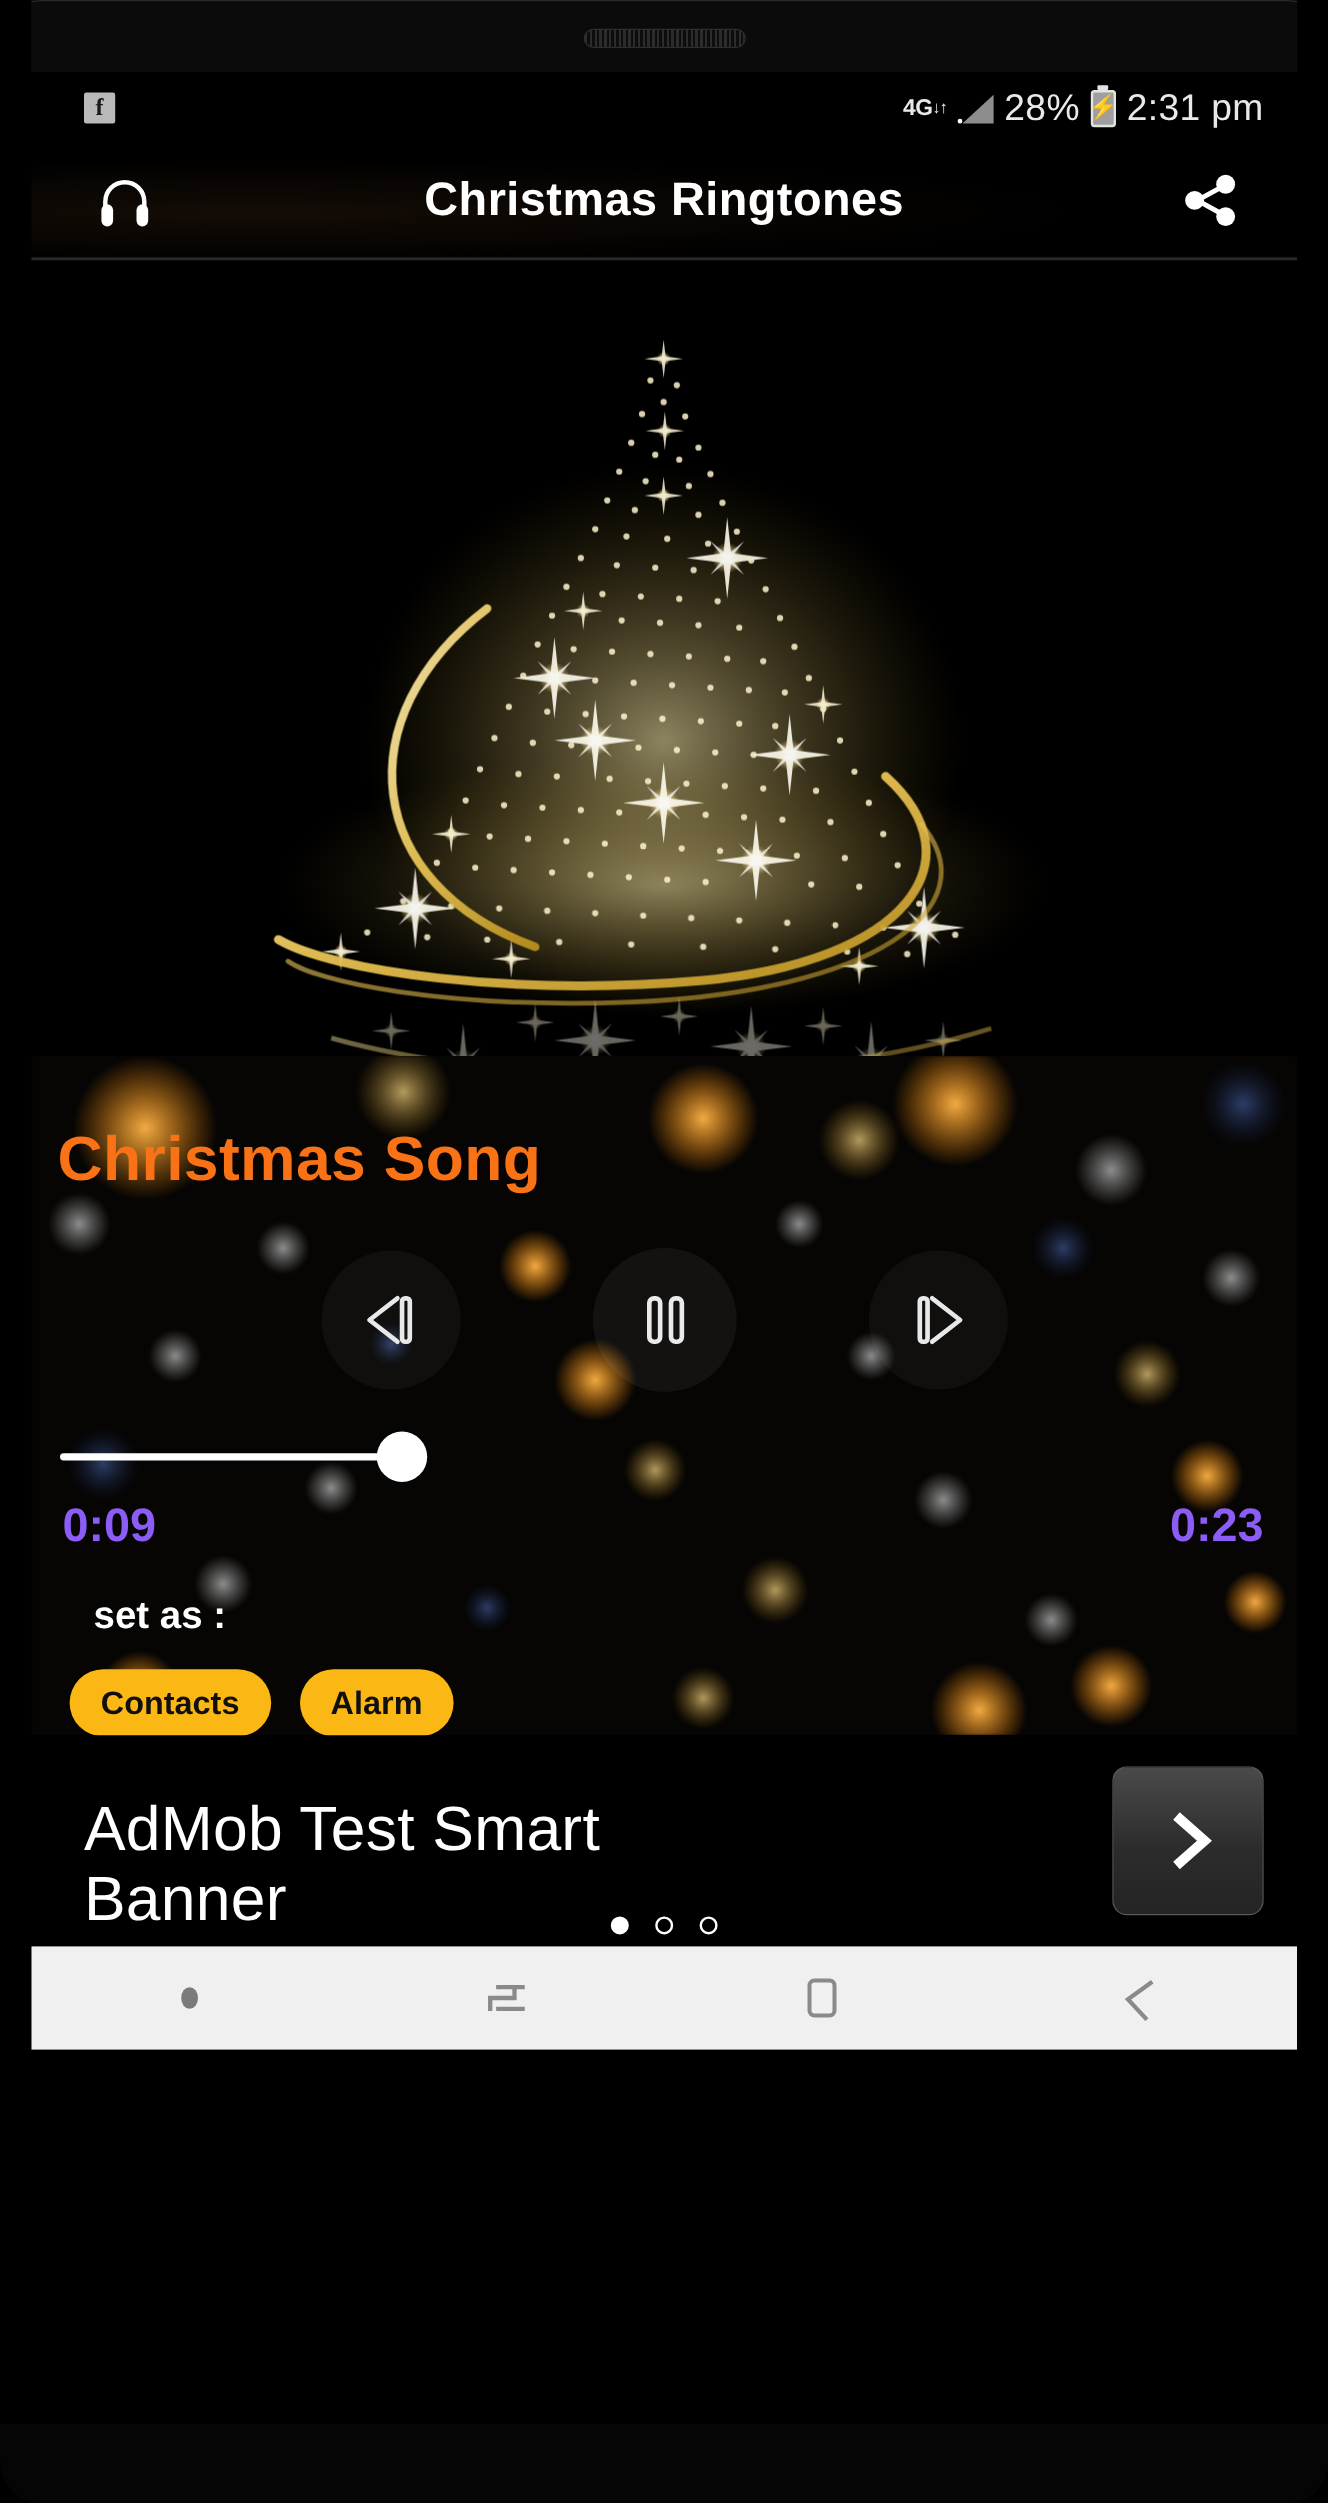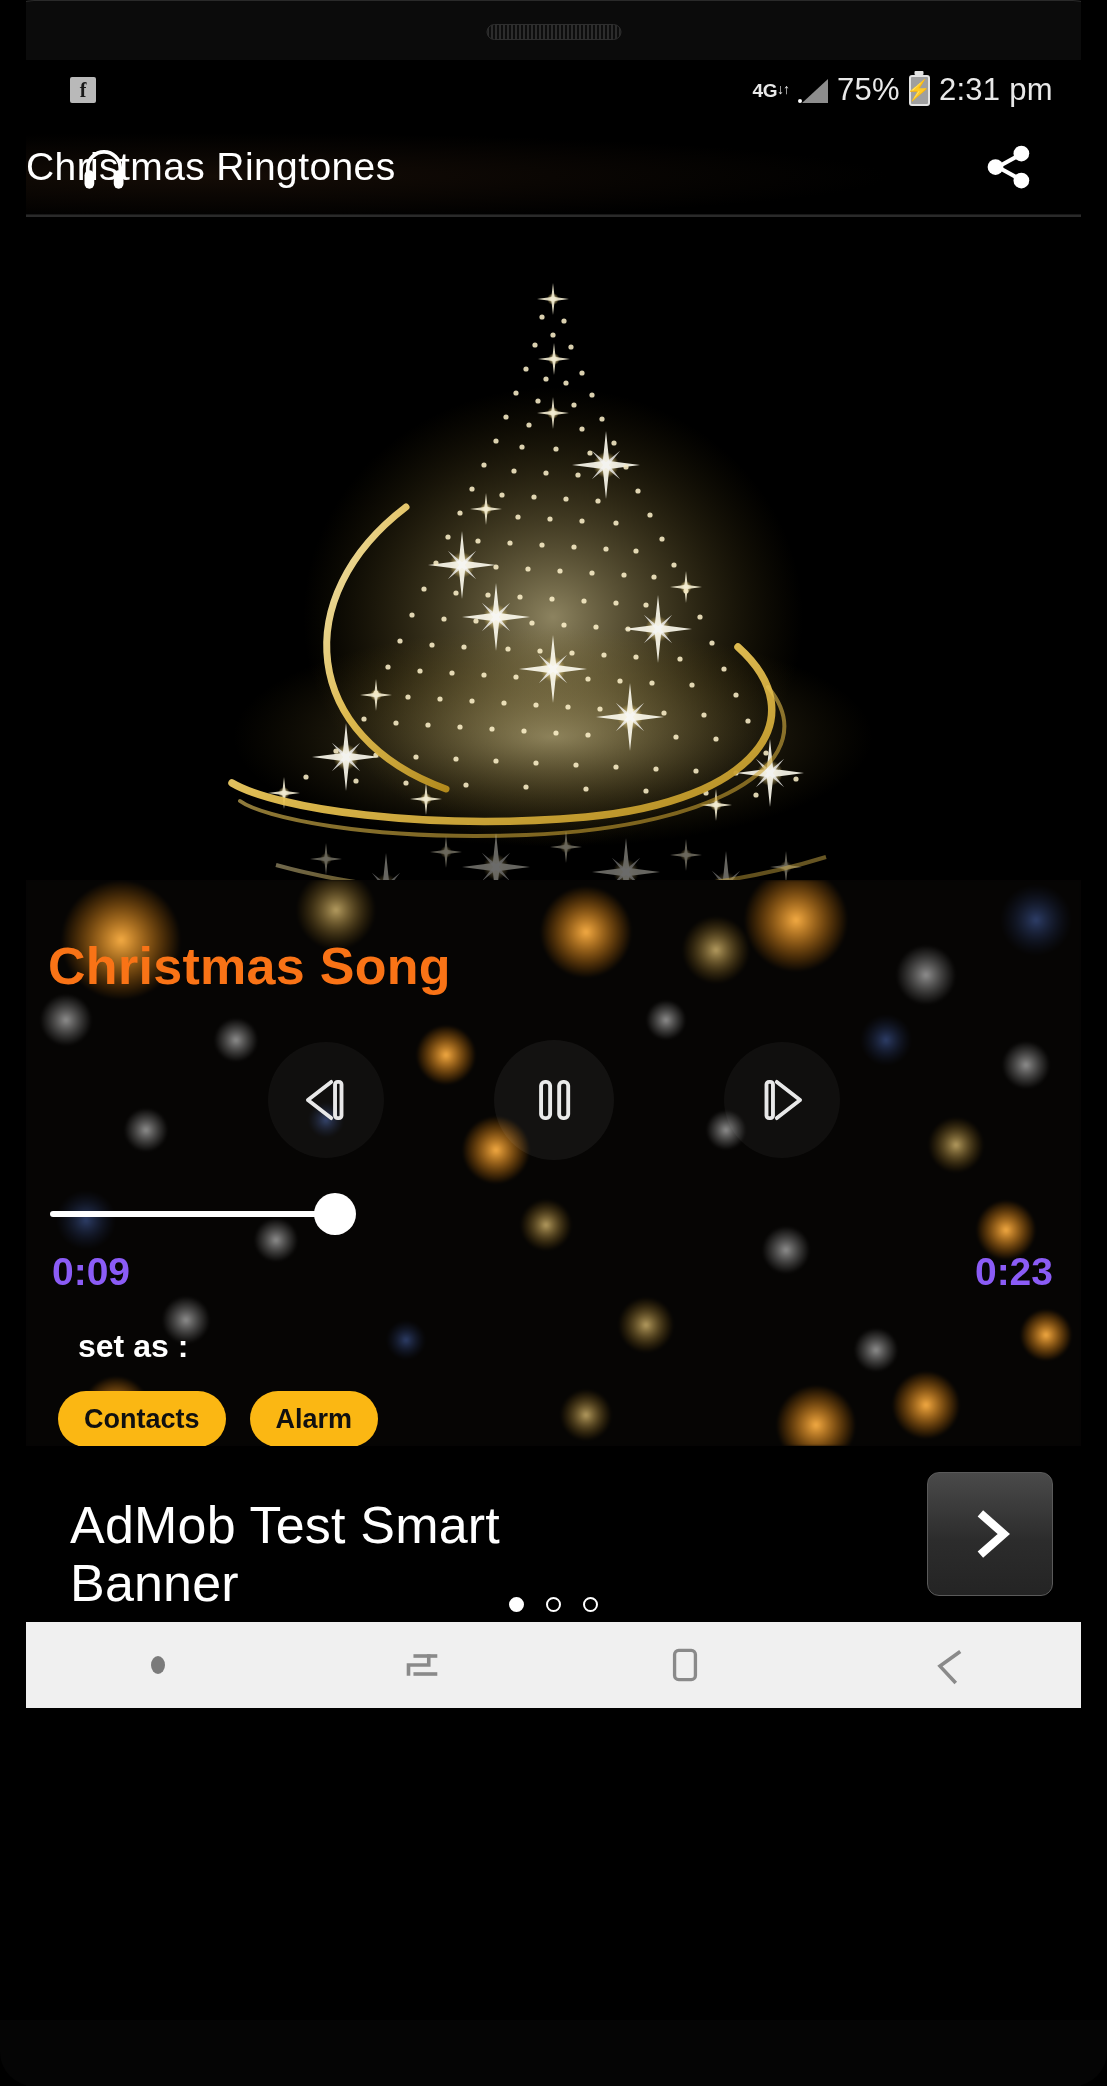--- a/index.html
+++ b/index.html
@@ -82,22 +82,22 @@
   
   .appbar{
     position:relative; height:95px; width:100%;
     display:flex; align-items:center; padding:0 34px 0 40px;
     background:radial-gradient(ellipse at 18% 60%, #140c06 0%, #000 55%),
                radial-gradient(ellipse at 72% 30%, #1a0d05 0%, #000 52%),
                #000;
     border-bottom:1px solid #181818;
   }
   .appbar-title{
-    position:absolute; left:0; right:0; text-align:left;
-    color:#fff; font-size:39px; font-weight:normal; letter-spacing:.4px;
+    position:absolute; left:0; right:0; text-align:center;
+    color:#fff; font-size:39px; font-weight:bold; letter-spacing:.4px;
   }
   .ic-btn{ position:relative; z-index:3; width:76px;height:76px;
            display:flex;align-items:center;justify-content:center;}
   .ic-right{ margin-left:auto; }
 
   
   .artwork{
     position:relative; width:100%; height:665px;
     background:#000; overflow:hidden;
     border-top:2px solid #2a2a2a;
@@ -202,21 +202,21 @@
       <div class="fb-icon">f</div>
       <div class="status-right">
         <div class="net4g">
           <span class="lbl">4G</span>
           <span class="arr">↓↑</span>
         </div>
         <div class="signal">
           <div class="tri"></div>
             <div class="dot"></div>
         </div>
-        <span>75%</span>
+        <span>28%</span>
         <div class="batt">
             <span class="bolt">⚡</span>
           </div>
         <span>2:31 pm</span>
       </div>
     </div>
 
     <div class="appbar">
       <div class="ic-btn">
         <svg width="52" height="52" viewBox="0 0 48 48">

